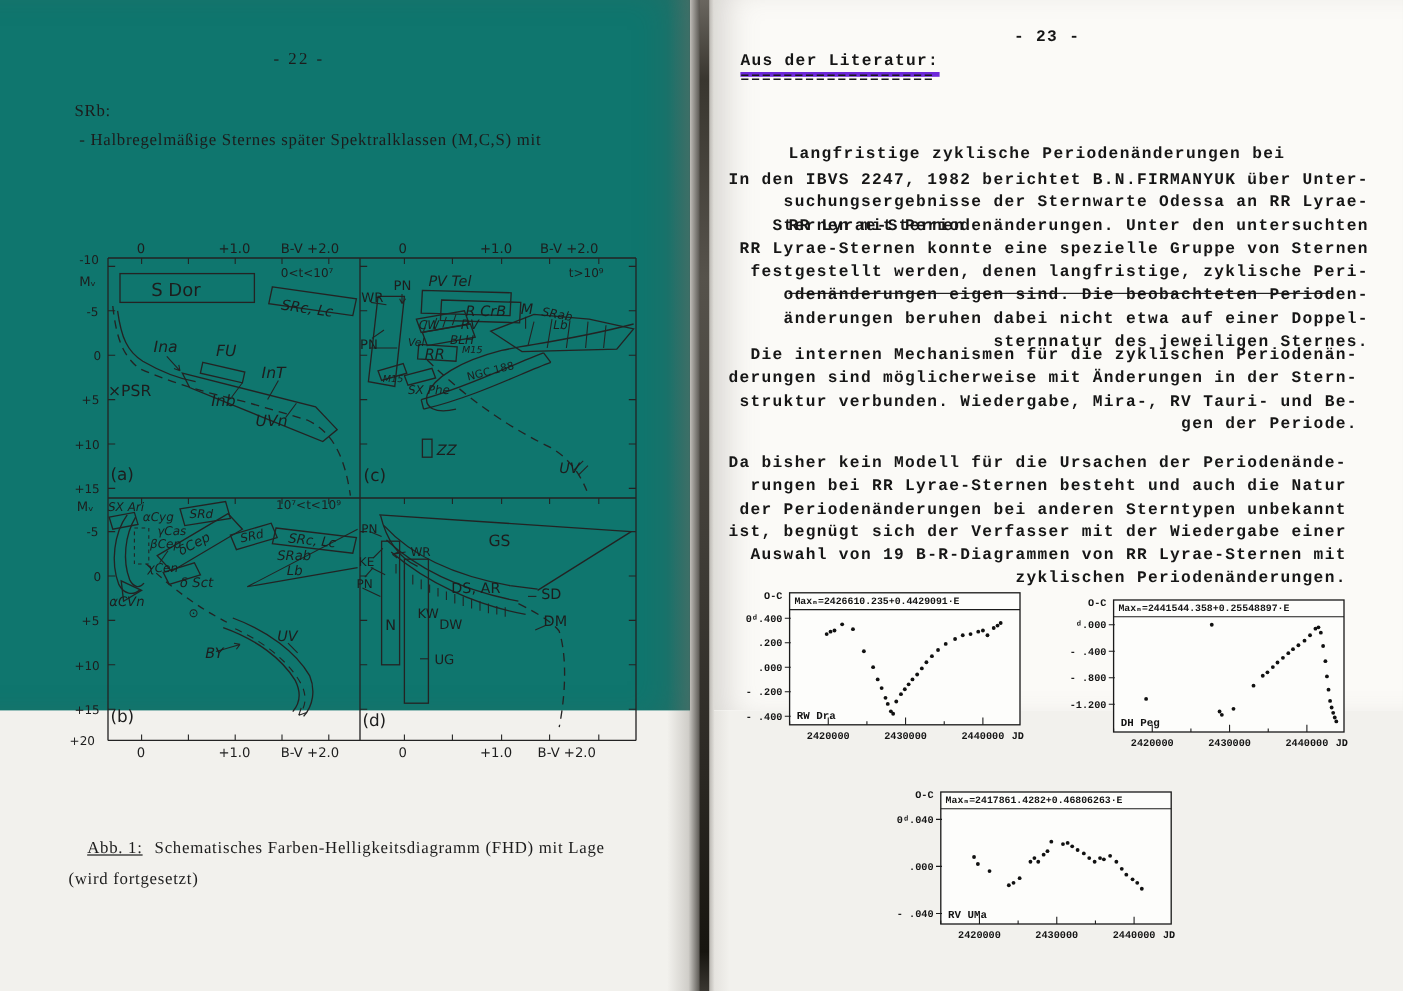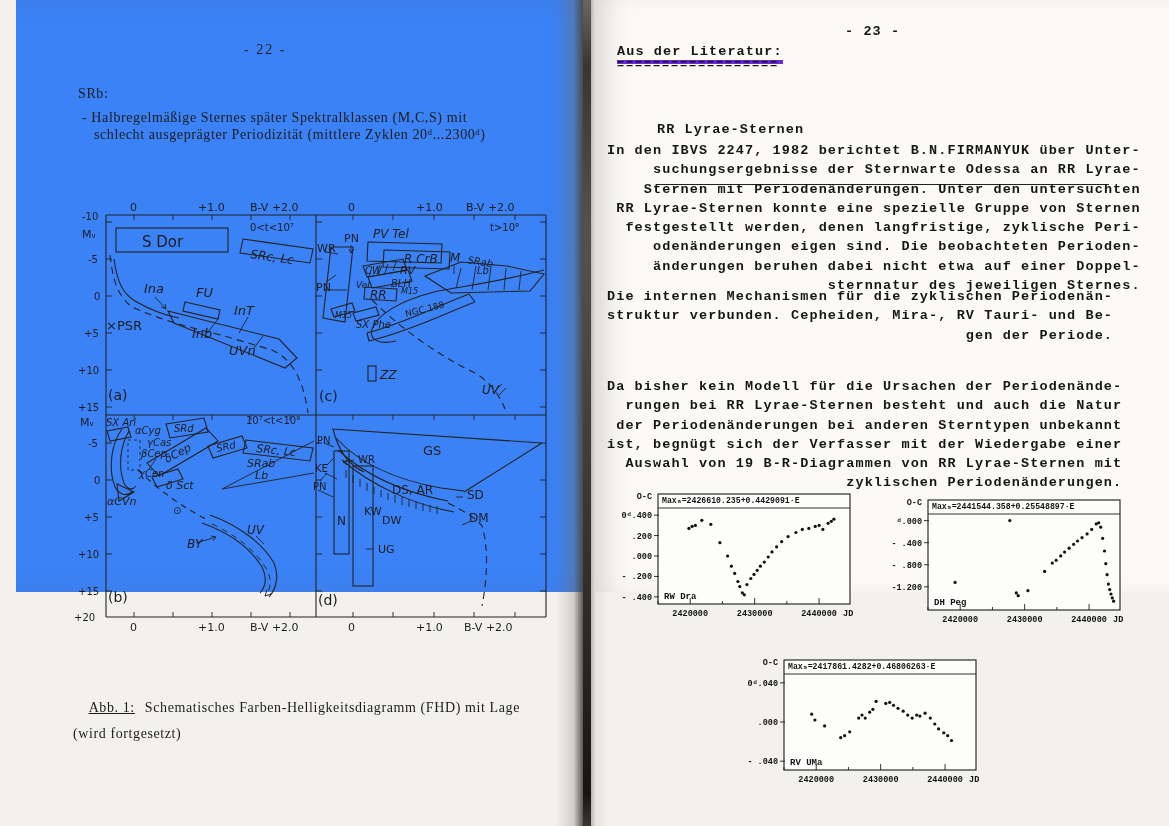--- a/index.html
+++ b/index.html
@@ -3,21 +3,21 @@
 <meta charset="utf-8">
 <style>
   html,body{margin:0;padding:0;}
   body{
     width:1169px;height:826px;position:relative;overflow:hidden;
     background:#f2f1ed;
     font-family:"Liberation Serif",serif;
     color:#1c1c1c;
   }
   .page{position:absolute;top:0;height:592px;}
-  .page-left{left:16px;width:575px;background:#3b82f6;
+  .page-left{left:0;width:575px;background:#0f766e;
     box-shadow:inset -28px 0 34px -16px rgba(95,90,82,.38);}
   .page-right{left:595px;width:574px;background:#fbfaf7;
     box-shadow:inset 22px 0 28px -14px rgba(110,105,98,.28);}
   .spine{position:absolute;left:556px;top:0;width:52px;height:826px;
     background:linear-gradient(90deg,rgba(120,115,108,0) 0%,rgba(120,115,108,.28) 34%,rgba(74,71,66,.9) 52%,rgba(138,134,127,.8) 62%,rgba(200,196,190,.30) 76%,rgba(255,255,255,0) 100%);}
   .spine-core{position:absolute;left:583px;top:0;width:8px;height:826px;
     background:linear-gradient(180deg,#6a665f 0%,#39362f 8%,#56524b 28%,#403d37 55%,#2b2823 78%,#17150f 96%,#3a3731 100%);}
   .abs{position:absolute;}
   .serif{font-family:"Liberation Serif",serif;letter-spacing:.6px;font-size:14px;white-space:pre;}
   .tw{font-family:"Liberation Mono","DejaVu Sans Mono",monospace;font-weight:bold;
@@ -45,21 +45,20 @@
   .fig-stroke .thin{stroke-width:.9;}
   #fig-labels text{fill:#1d1d1d;font-family:"DejaVu Sans",sans-serif;}
 </style>
 </head>
 <body>
 
 <div class="page page-left">
   <div class="abs pnum-l serif">- 22 -</div>
   <div class="abs srb-head serif">SRb:</div>
   <div class="abs srb-l1 serif">- Halbregelmäßige Sternes später Spektralklassen (M,C,S) mit</div>
-  <div class="abs srb-l2 serif">schlecht ausgeprägter Periodizität (mittlere Zyklen 20ᵈ...2300ᵈ)</div>
 
   <svg id="fhd" width="485" height="450" viewBox="55 195 485 450">
     <g class="fig-stroke">
       <path d="M90,215 H530 M90,415 H530 M90,617 H530 M90,215 V617 M300,215 V617 M530,215 V617"></path>
       <path class="thin" d="M118,215 V220 M157,215 V220 M196,215 V220 M235,215 V220 M274,215 V220 M337,215 V220 M377,215 V220 M418,215 V220 M458,215 V220 M499,215 V220"></path>
       <path class="thin" d="M118,415 V420 M157,415 V420 M196,415 V420 M235,415 V420 M274,415 V420 M337,415 V420 M377,415 V420 M418,415 V420 M458,415 V420 M499,415 V420"></path>
       <path class="thin" d="M118,617 V612 M157,617 V612 M196,617 V612 M235,617 V612 M274,617 V612 M337,617 V612 M377,617 V612 M418,617 V612 M458,617 V612 M499,617 V612"></path>
       <path class="thin" d="M90,222 H96 M90,259 H96 M90,296 H96 M90,333 H96 M90,370 H96 M90,407 H96 M90,443 H96 M90,480 H96 M90,517 H96 M90,554 H96 M90,591 H96"></path>
       <path class="thin" d="M300,222 H306 M300,259 H306 M300,296 H306 M300,333 H306 M300,370 H306 M300,443 H306 M300,480 H306 M300,517 H306 M300,554 H306 M300,591 H306"></path>
       <path class="thin" d="M530,222 H524 M530,259 H524 M530,296 H524 M530,333 H524 M530,370 H524 M530,407 H524 M530,443 H524 M530,480 H524 M530,517 H524 M530,554 H524 M530,591 H524"></path>
@@ -233,24 +232,25 @@
 </div>
 
 <div class="spine"></div>
 <div class="spine-core"></div>
 
 <div class="page page-right">
   <div class="abs pnum-r tw">- 23 -</div>
   <div class="abs lit-head tw">Aus der Literatur:</div>
   <div class="abs lit-eq tw">==================</div>
   <div class="abs art-title tw">
+    <div>Langfristige zyklische Periodenänderungen bei</div>
     <div>RR Lyrae-Sternen</div>
   </div>
   <div class="abs para p1 tw"><div class="tl">In den IBVS 2247, 1982 berichtet B.N.FIRMANYUK über Unter-</div><div class="tl">suchungsergebnisse der Sternwarte Odessa an RR Lyrae-</div><div class="tl">Sternen mit Periodenänderungen. Unter den untersuchten</div><div class="tl">RR Lyrae-Sternen konnte eine spezielle Gruppe von Sternen</div><div class="tl">festgestellt werden, denen langfristige, zyklische Peri-</div><div class="tl">odenänderungen eigen sind. Die beobachteten Perioden-</div><div class="tl">änderungen beruhen dabei nicht etwa auf einer Doppel-</div><div class="tl">sternnatur des jeweiligen Sternes.</div></div>
-  <div class="abs para p2 tw"><div class="tl">Die internen Mechanismen für die zyklischen Periodenän-</div><div class="tl">struktur verbunden. Cepheiden, Mira-, RV Tauri- und Be-</div><div class="tl">gen der Periode.</div></div>
+  <div class="abs para p2 tw"><div class="tl">Die internen Mechanismen für die zyklischen Periodenän-</div><div class="tl">derungen sind möglicherweise mit Änderungen in der Stern-</div><div class="tl">struktur verbunden. Wiedergabe, Mira-, RV Tauri- und Be-</div><div class="tl">gen der Periode.</div></div>
   <div class="abs para p3 tw"><div class="tl">Da bisher kein Modell für die Ursachen der Periodenände-</div><div class="tl">rungen bei RR Lyrae-Sternen besteht und auch die Natur</div><div class="tl">der Periodenänderungen bei anderen Sterntypen unbekannt</div><div class="tl">ist, begnügt sich der Verfasser mit der Wiedergabe einer</div><div class="tl">Auswahl von 19 B-R-Diagrammen von RR Lyrae-Sternen mit</div><div class="tl">zyklischen Periodenänderungen.</div></div>
 
   <svg id="chart0" class="oc-chart c0" width="270" height="138" viewBox="0 0 270 138">
       <rect x="48" y="8" width="192" height="110" fill="#fdfdfb" stroke="#1b1b1b" stroke-width="1.1"></rect>
       <line x1="48" y1="22" x2="240" y2="22" stroke="#1b1b1b" stroke-width="0.9"></line>
       <text x="52" y="17" font-size="8.2" font-family="&quot;Liberation Mono&quot;,&quot;DejaVu Sans Mono&quot;,monospace" font-weight="bold" fill="#141414">Maxₘ=2426610.235+0.4429091·E</text>
       <text x="42" y="13" font-size="8.5" text-anchor="end" font-family="&quot;Liberation Mono&quot;,&quot;DejaVu Sans Mono&quot;,monospace" font-weight="bold" fill="#141414">O-C</text>
       <line x1="44" y1="29.148936170212764" x2="49" y2="29.148936170212764" stroke="#1b1b1b" stroke-width="0.9"></line>
       <text x="42" y="32.148936170212764" font-size="8.5" text-anchor="end" font-family="&quot;Liberation Mono&quot;,&quot;DejaVu Sans Mono&quot;,monospace" font-weight="bold" fill="#141414">0ᵈ.400</text>
       <line x1="44" y1="49.57446808510638" x2="49" y2="49.57446808510638" stroke="#1b1b1b" stroke-width="0.9"></line>

